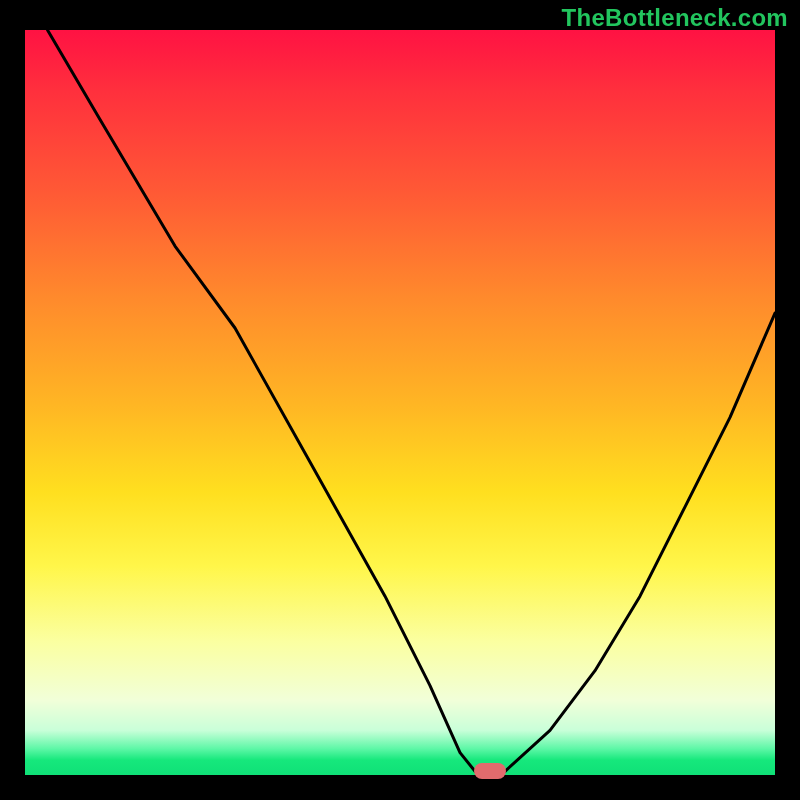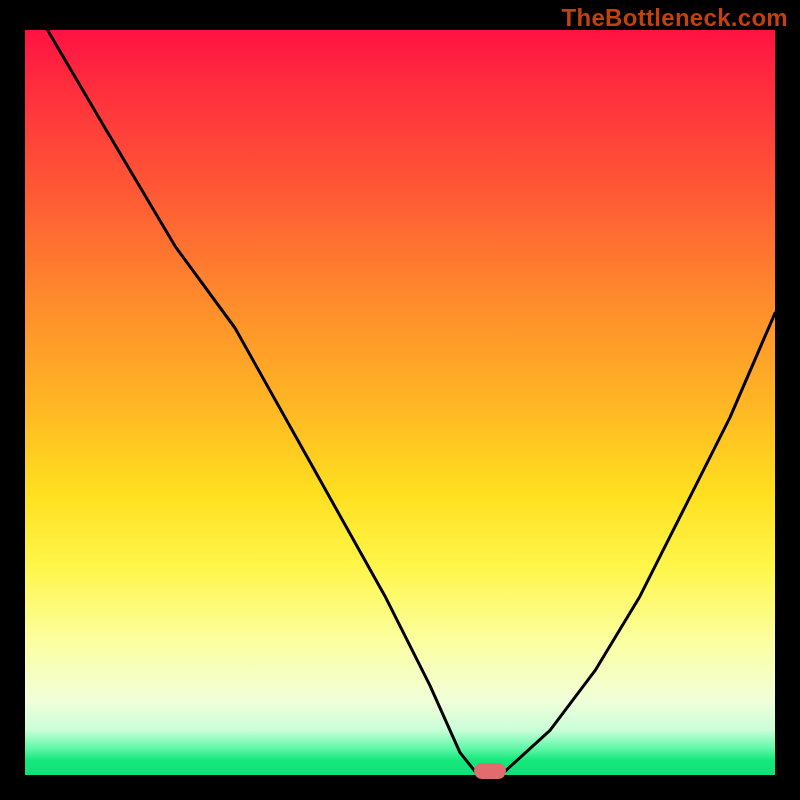--- a/index.html
+++ b/index.html
@@ -10,21 +10,21 @@
     height: 800px;
     background: #000;
   }
   .watermark {
     position: absolute;
     top: 4px;
     right: 12px;
     font-family: Arial, Helvetica, sans-serif;
     font-size: 24px;
     font-weight: 600;
-    color: #c2410c;
+    color: #22c55e;
     letter-spacing: 0.3px;
     z-index: 5;
   }
   .plot-area {
     position: absolute;
     left: 25px;
     top: 30px;
     width: 750px;
     height: 745px;
   }

